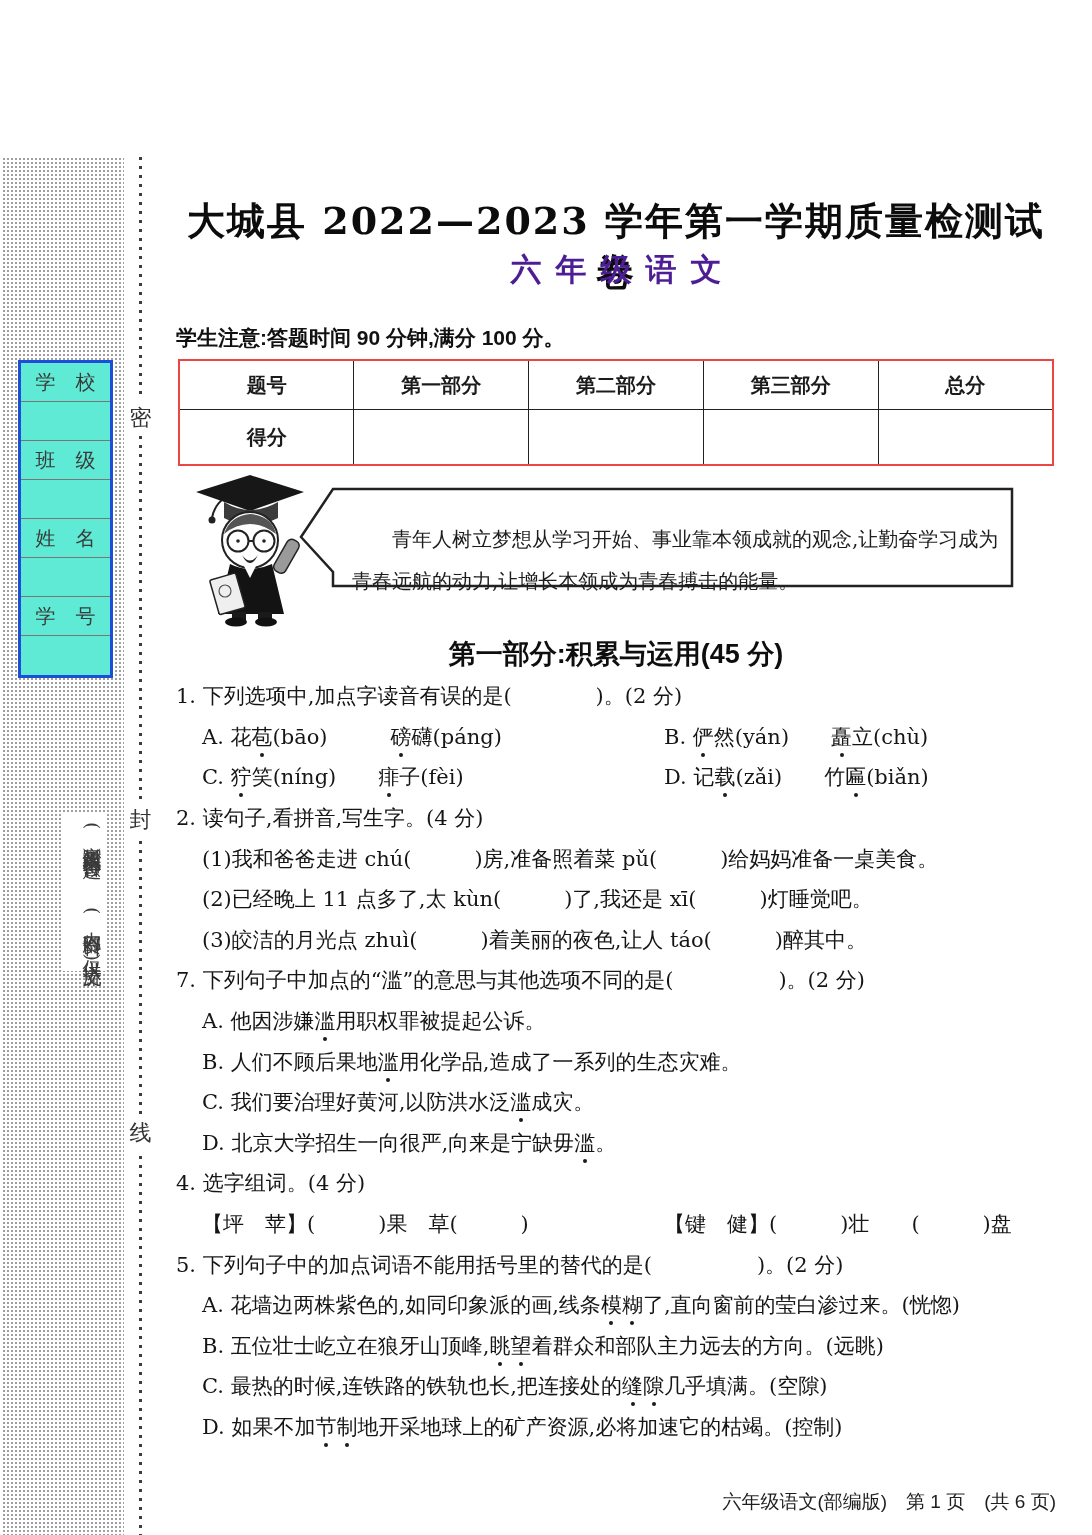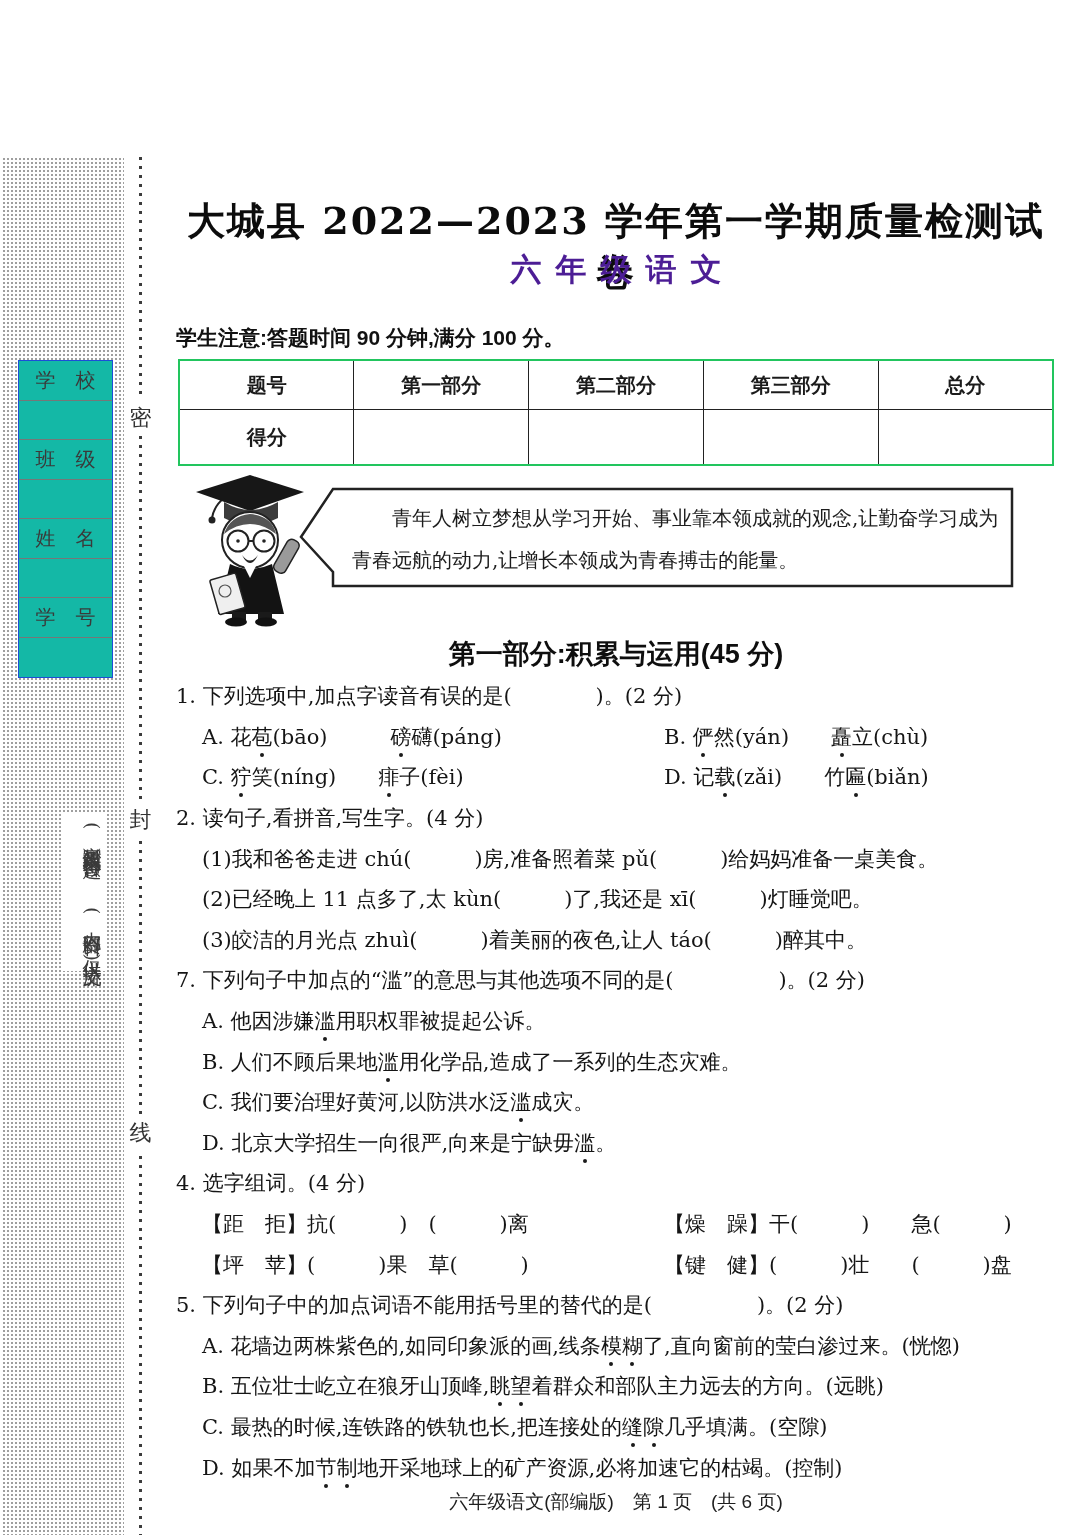--- a/index.html
+++ b/index.html
@@ -8,61 +8,61 @@
 
   
   .halftone{position:absolute;left:2px;top:157px;width:122px;height:1378px;
     background-color:#fff;
     background-image:radial-gradient(#9f9f9f 1.05px, transparent 1.05px);
     background-size:4px 4px;}
   .seal-line{position:absolute;left:139px;top:157px;width:3px;height:1378px;
     background-image:repeating-linear-gradient(to bottom,#3c3c3c 0 3px,transparent 3px 9px);}
   .seal-char{position:absolute;left:124px;width:33px;text-align:center;background:#fff;
     font-size:22px;color:#333;padding:3px 0;}
-  .student-table{position:absolute;left:18px;top:360px;width:95px;height:318px;background:#14b8a6;
-    border:1px solid #1d4ed8;display:grid;grid-template-rows:repeat(8,1fr);box-sizing:border-box;}
+  .student-table{position:absolute;left:18px;top:360px;width:95px;height:318px;background:#5eead4;
+    border:3px solid #1d4ed8;display:grid;grid-template-rows:repeat(8,1fr);box-sizing:border-box;}
   .student-table .cell{border-bottom:1px solid #777;display:flex;align-items:center;
     justify-content:center;font-size:20px;color:#3a3a3a;}
   .student-table .cell:last-child{border-bottom:none;}
   .v-notes{position:absolute;left:62px;top:814px;width:44px;background:#fff;
     writing-mode:vertical-rl;font-size:19px;letter-spacing:2px;color:#3a3a3a;
     padding:8px 0;display:block;}
 
   
   .main{position:absolute;left:176px;top:0;width:880px;height:1535px;}
   .exam-title{position:absolute;top:196px;width:100%;text-align:center;margin:0;
     font-size:38px;font-weight:900;letter-spacing:2px;color:#0c0c0c;}
   .exam-subtitle{position:absolute;top:249px;width:100%;text-align:center;margin:0;
     font-size:31px;font-weight:900;letter-spacing:14px;padding-left:14px;box-sizing:border-box;color:#4c1d95;}
   .notice{position:absolute;top:324px;left:0;margin:0;
     font-family:"Liberation Sans","DejaVu Sans",sans-serif;font-weight:700;font-size:21px;color:#111;}
   table.score{position:absolute;top:359px;left:2px;width:876px;border-collapse:collapse;
-    border:2px solid #22c55e;table-layout:fixed;}
+    border:2px solid #ef4444;table-layout:fixed;}
   table.score td{border:1.5px solid #222;text-align:center;vertical-align:middle;
     font-family:"Liberation Sans","DejaVu Sans",sans-serif;font-weight:600;font-size:20px;color:#1b1b1b;}
   table.score tr:first-child td{height:46px;}
   table.score tr:last-child td{height:52px;}
 
   .mascot{position:absolute;left:8px;top:474px;}
   .bubble-svg{position:absolute;left:122px;top:486px;}
-  .bubble-text{position:absolute;left:176px;top:497px;width:652px;font-size:20px;
+  .bubble-text{position:absolute;left:176px;top:518px;width:652px;font-size:20px;
     line-height:42px;text-indent:2em;color:#1d1d1d;}
 
   .section-heading{position:absolute;top:636px;width:100%;text-align:center;margin:0;
     font-family:"Liberation Sans","DejaVu Sans",sans-serif;font-weight:700;font-size:27px;color:#0e0e0e;}
 
   .qlines{position:absolute;top:676px;left:0;width:880px;font-size:21px;color:#151515;}
   .line{height:40.6px;display:flex;align-items:center;white-space:nowrap;}
   .opt{padding-left:26px;}
   .colL{display:inline-block;width:462px;flex:0 0 462px;}
   .emch{position:relative;display:inline-block;}
   .emch::after{content:"";position:absolute;left:50%;bottom:-6px;width:4px;height:4px;
     margin-left:-2px;border-radius:50%;background:#1b1b1b;}
 
-  .footer{position:absolute;top:1489px;width:100%;text-align:center;
+  .footer{position:absolute;top:1489px;width:100%;text-align:right;
     font-family:"Liberation Sans","DejaVu Sans",sans-serif;font-size:19px;color:#1e1e1e;}
 </style>
 </head>
 <body>
 
 <div class="page">
 
   <div class="halftone"></div>
   <div class="seal-line"></div>
   <span class="seal-char" style="top:400px">密</span>
@@ -180,24 +180,20 @@
           <span>C. 我们要治理好黄河,以防洪水泛<span class="emch">滥</span>成灾。</span>
         </div>
       <div class="line opt">
           <span>D. 北京大学招生一向很严,向来是宁缺毋<span class="emch">滥</span>。</span>
         </div>
 
       <div class="line stem">
           <span>4. 选字组词。(4 分)</span>
         </div>
       <div class="line opt">
-        <span class="colL">【距　拒】抗(　　　)　(　　　)离</span>
-        <span>【燥　躁】干(　　　)　　急(　　　)</span>
-      </div>
-      <div class="line opt">
         <span class="colL">【坪　苹】(　　　)果　草(　　　)</span>
         <span>【键　健】(　　　)壮　　(　　　)盘</span>
       </div>
 
       <div class="line stem">
           <span>5. 下列句子中的加点词语不能用括号里的替代的是(　　　　　)。(2 分)</span>
         </div>
       <div class="line opt">
           <span>A. 花墙边两株紫色的,如同印象派的画,线条<span class="emch">模</span><span class="emch">糊</span>了,直向窗前的莹白渗过来。(恍惚)</span>
         </div>

